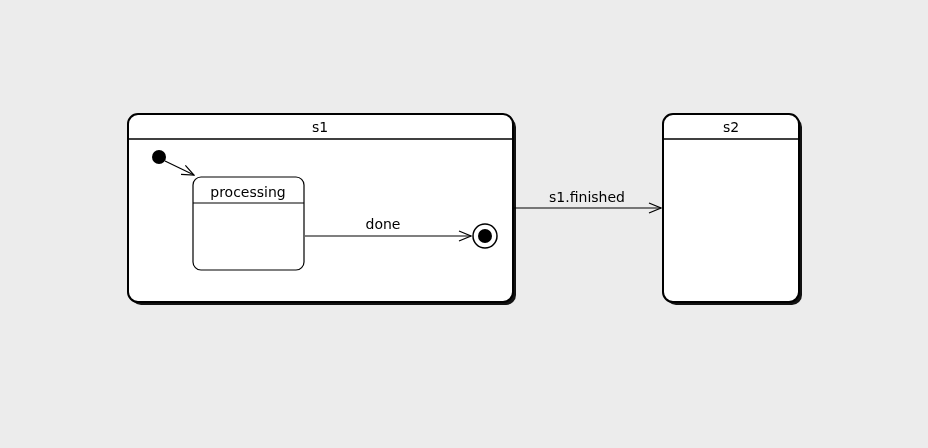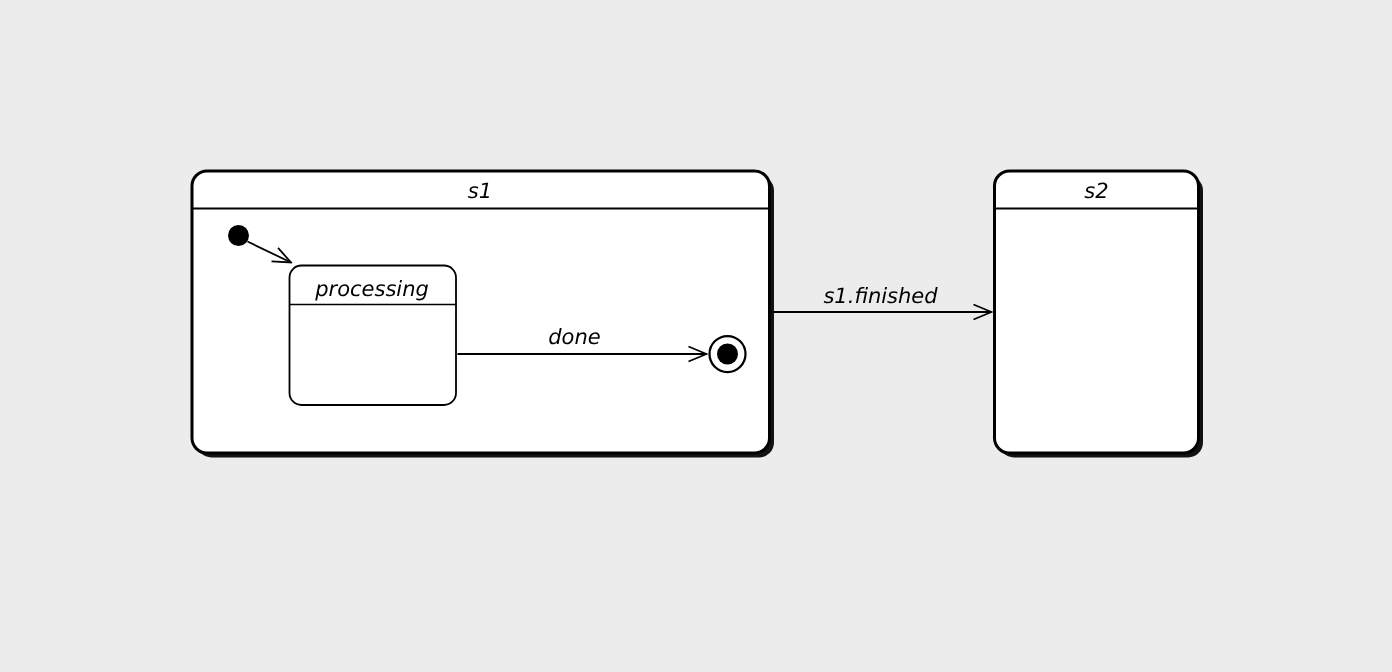--- a/index.html
+++ b/index.html
@@ -10,21 +10,20 @@
     width: 928px;
     height: 448px;
     background: #ececec;
     overflow: hidden;
     font-family: "DejaVu Sans", "Liberation Sans", sans-serif;
   }
   .canvas-wrap {
     position: relative;
     width: 928px;
     height: 320px;
-    font-style: italic;
   }
   svg {
     display: block;
   }
   svg text {
     font-family: "DejaVu Sans", "Liberation Sans", sans-serif;
     font-size: 14px;
     fill: #000000;
   }
   .state-shadow {

